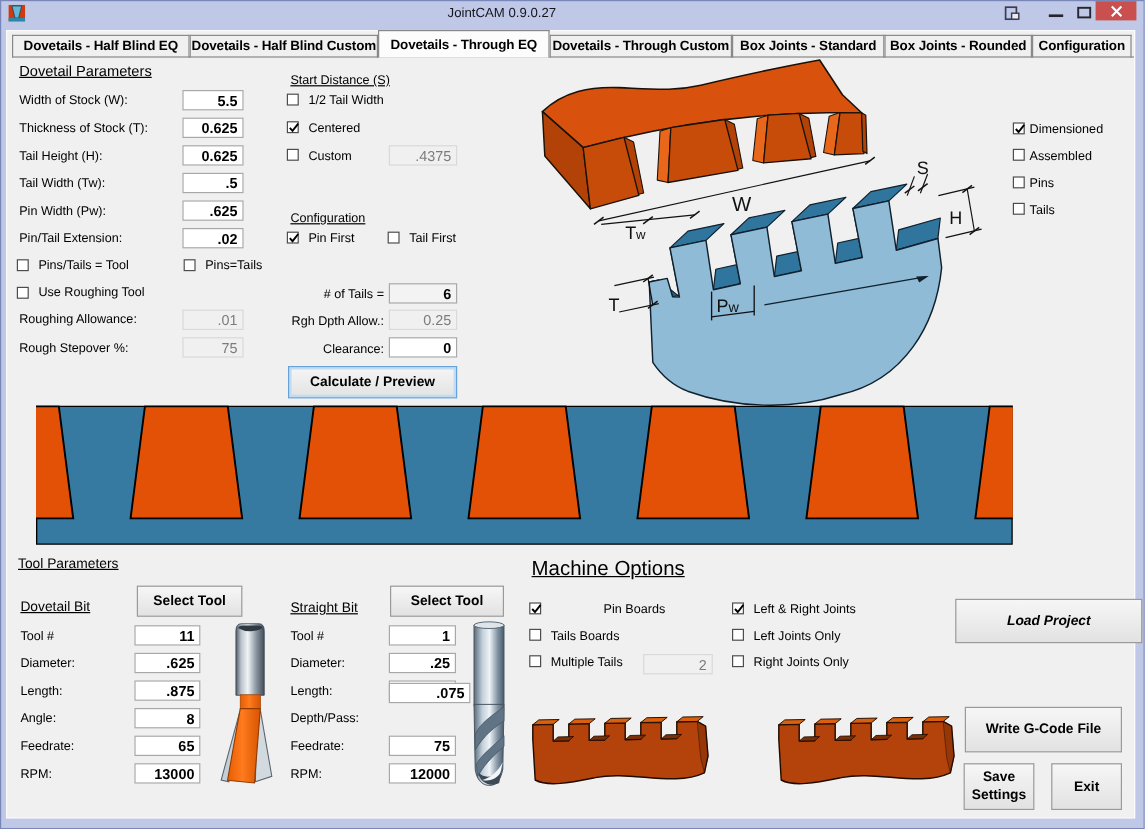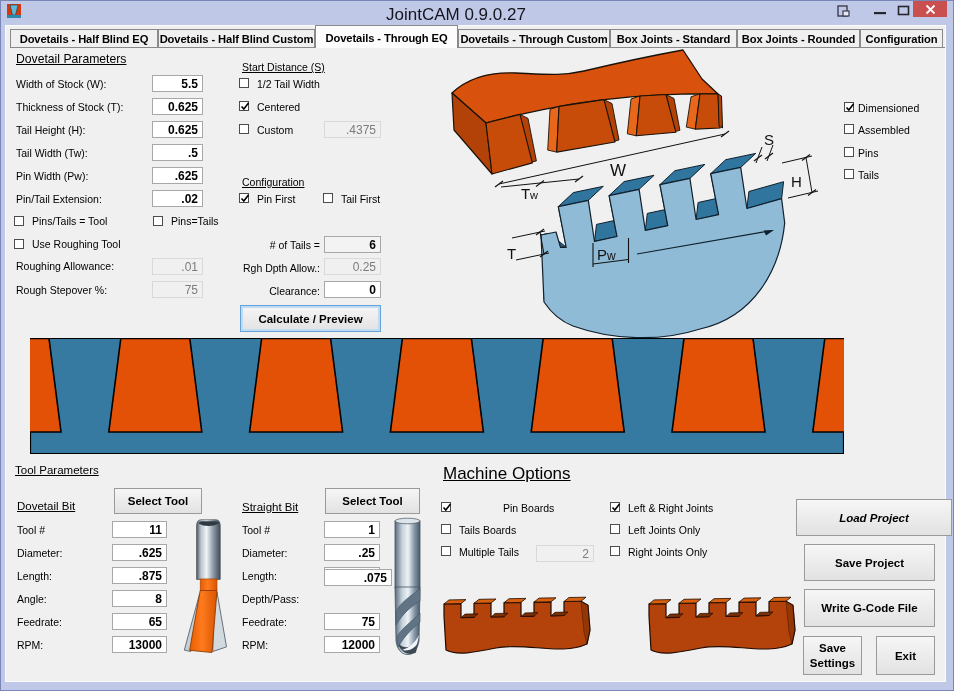--- a/index.html
+++ b/index.html
@@ -2,21 +2,21 @@
 <html><head>
 <meta charset="utf-8">
 <style>
 * { margin:0; padding:0; box-sizing:border-box; }
 html,body { width:954px; height:691px; overflow:hidden; }
 body { font-family:"Liberation Sans", sans-serif; font-size:12px; color:#000; }
 #win { position:relative; width:954px; height:691px; background:#bfc8e6; }
 #win::before { content:""; position:absolute; inset:0; border:1px solid #7886b8; pointer-events:none; }
 #client { position:absolute; left:5px; top:25px; width:941px; height:657px; background:#f0f0f0; border:1px solid #fbfbfd; }
 #titlebar { position:absolute; left:0; top:0; width:954px; height:25px; }
-#title { position:absolute; left:386px; top:5px; font-size:17px; color:#15151e; }
+#title { position:absolute; left:373px; top:5px; font-size:11px; color:#15151e; }
 #appicon { position:absolute; left:7px; top:4px; width:14px; height:14px; }
 .capbtn { position:absolute; top:0; color:#333; }
 #closebtn { position:absolute; left:913px; top:1px; width:34px; height:16px; background:#c9504e; }
 #closebtn svg { position:absolute; left:12px; top:3px; }
 .lbl { position:absolute; white-space:nowrap; font-size:10.5px; }
 .hdr { position:absolute; font-size:10.5px; text-decoration:underline; white-space:nowrap; }
 .tb { position:absolute; width:51px; height:17px; background:#fff; border:1px solid #a8a8a8; font-weight:bold; font-size:12px; text-align:right; padding:1px 4px 0 0; }
 .tb.dis { background:#f0f0f0; border-color:#d9d9d9; color:#7c7c7c; font-weight:normal; }
 .tb.ro { background:#f3f3f3; }
 .cb { position:absolute; width:10px; height:10px; background:#fff; border:1px solid #4c4c4c; }
@@ -327,17 +327,16 @@
       <path d="M93,10.1 L110,9.8 L115,5.8 L98,6.1 Z" fill="#d8600f" stroke="#200b00" stroke-width="0.8"></path>
       <path d="M123,9.5 L140,9.2 L145,5.2 L128,5.5 Z" fill="#d8600f" stroke="#200b00" stroke-width="0.8"></path>
       <path d="M20,25.6 L33,25.3 L37,21.8 L24,22.1 Z" fill="#7c2e05" stroke="#200b00" stroke-width="0.7"></path>
       <path d="M50,25 L63,24.7 L67,21.2 L54,21.5 Z" fill="#7c2e05" stroke="#200b00" stroke-width="0.7"></path>
       <path d="M80,24.4 L93,24.1 L97,20.6 L84,20.9 Z" fill="#7c2e05" stroke="#200b00" stroke-width="0.7"></path>
       <path d="M110,23.8 L123,23.5 L127,20 L114,20.3 Z" fill="#7c2e05" stroke="#200b00" stroke-width="0.7"></path>
       <path d="M140,9.2 L147,13.2 L149,38 L146,52 L143,40 Z" fill="#7c2e05" stroke="#200b00" stroke-width="0.8" opacity="0.55"></path>
     </svg>
 
   <div class="btn" style="left:796px;top:499px;width:156px;height:37px;font-style:italic;">Load Project</div>
-  <div class="btn" style="left:804px;top:544px;width:131px;height:37px;">Save Project</div>
   <div class="btn" style="left:804px;top:589px;width:131px;height:38px;">Write G-Code File</div>
   <div class="btn" style="left:803px;top:636px;width:59px;height:39px;line-height:15px;">Save<br>Settings</div>
   <div class="btn" style="left:876px;top:636px;width:59px;height:39px;">Exit</div>
 </div>
 
 </body></html>

